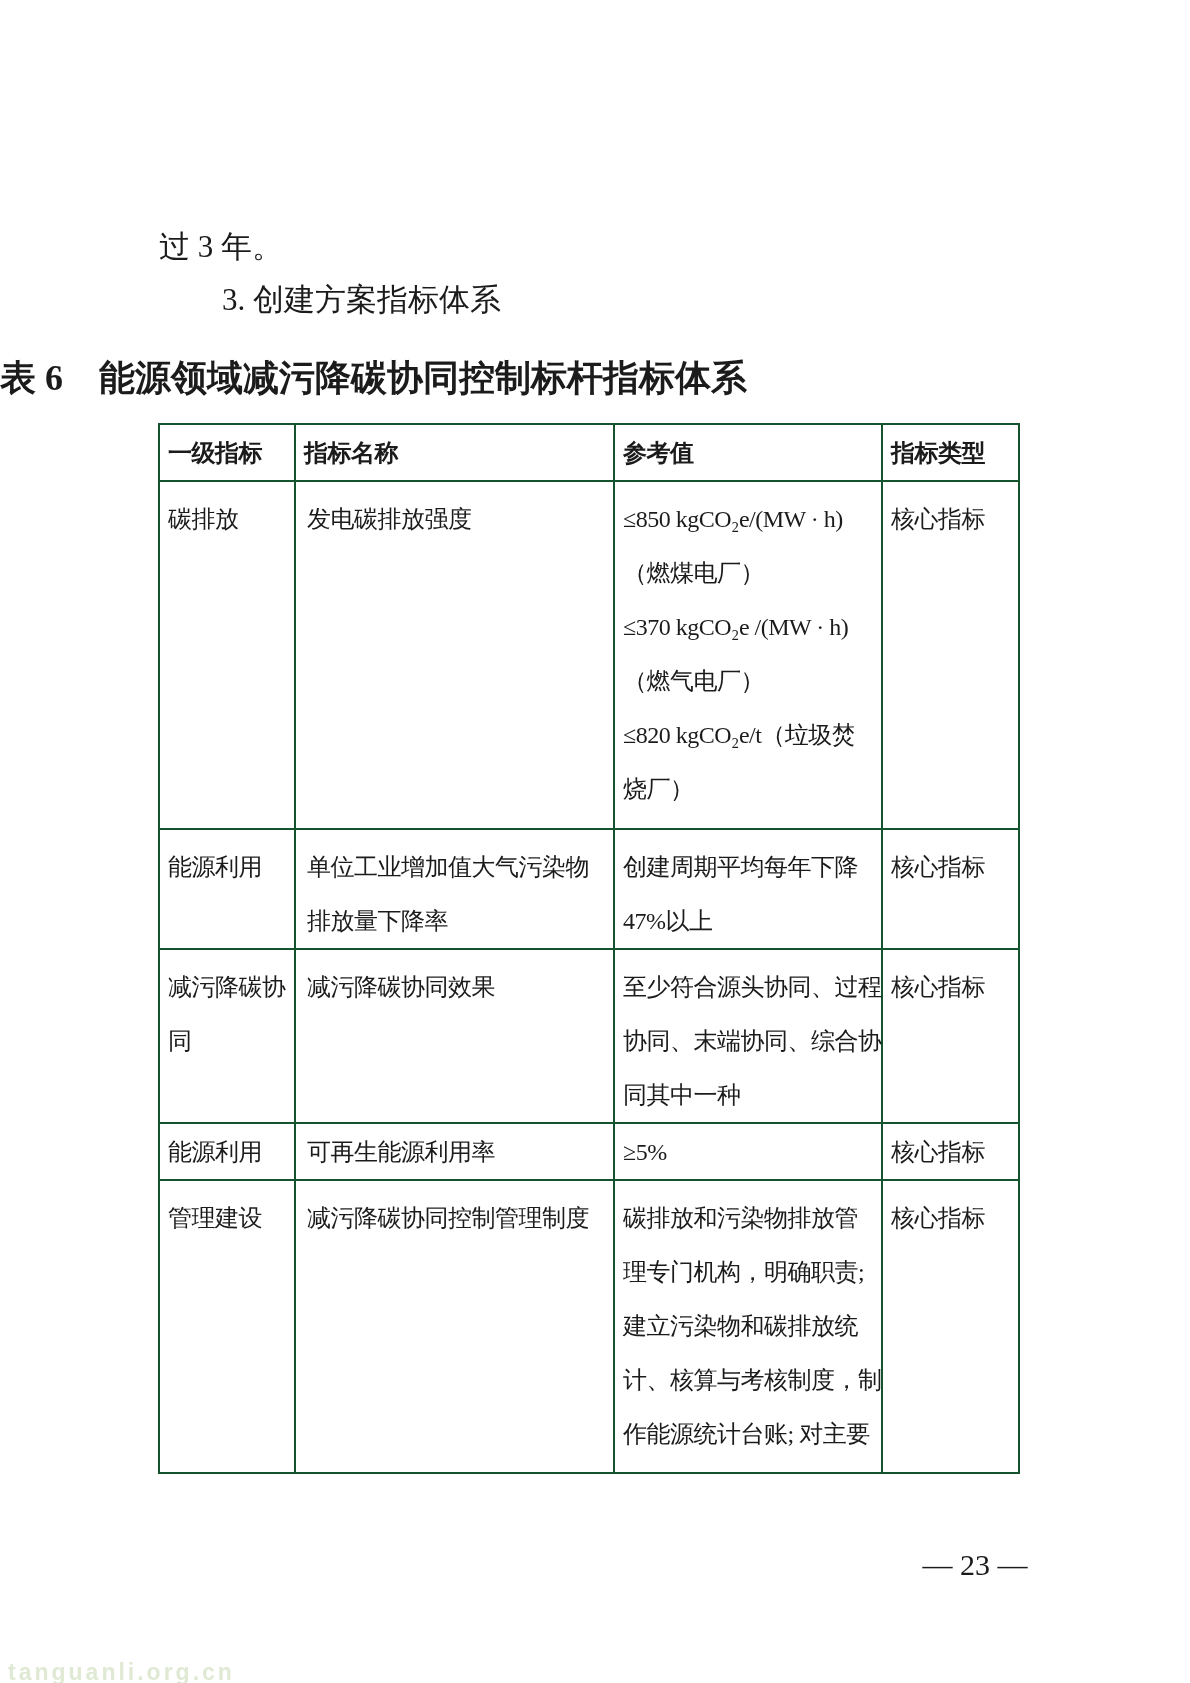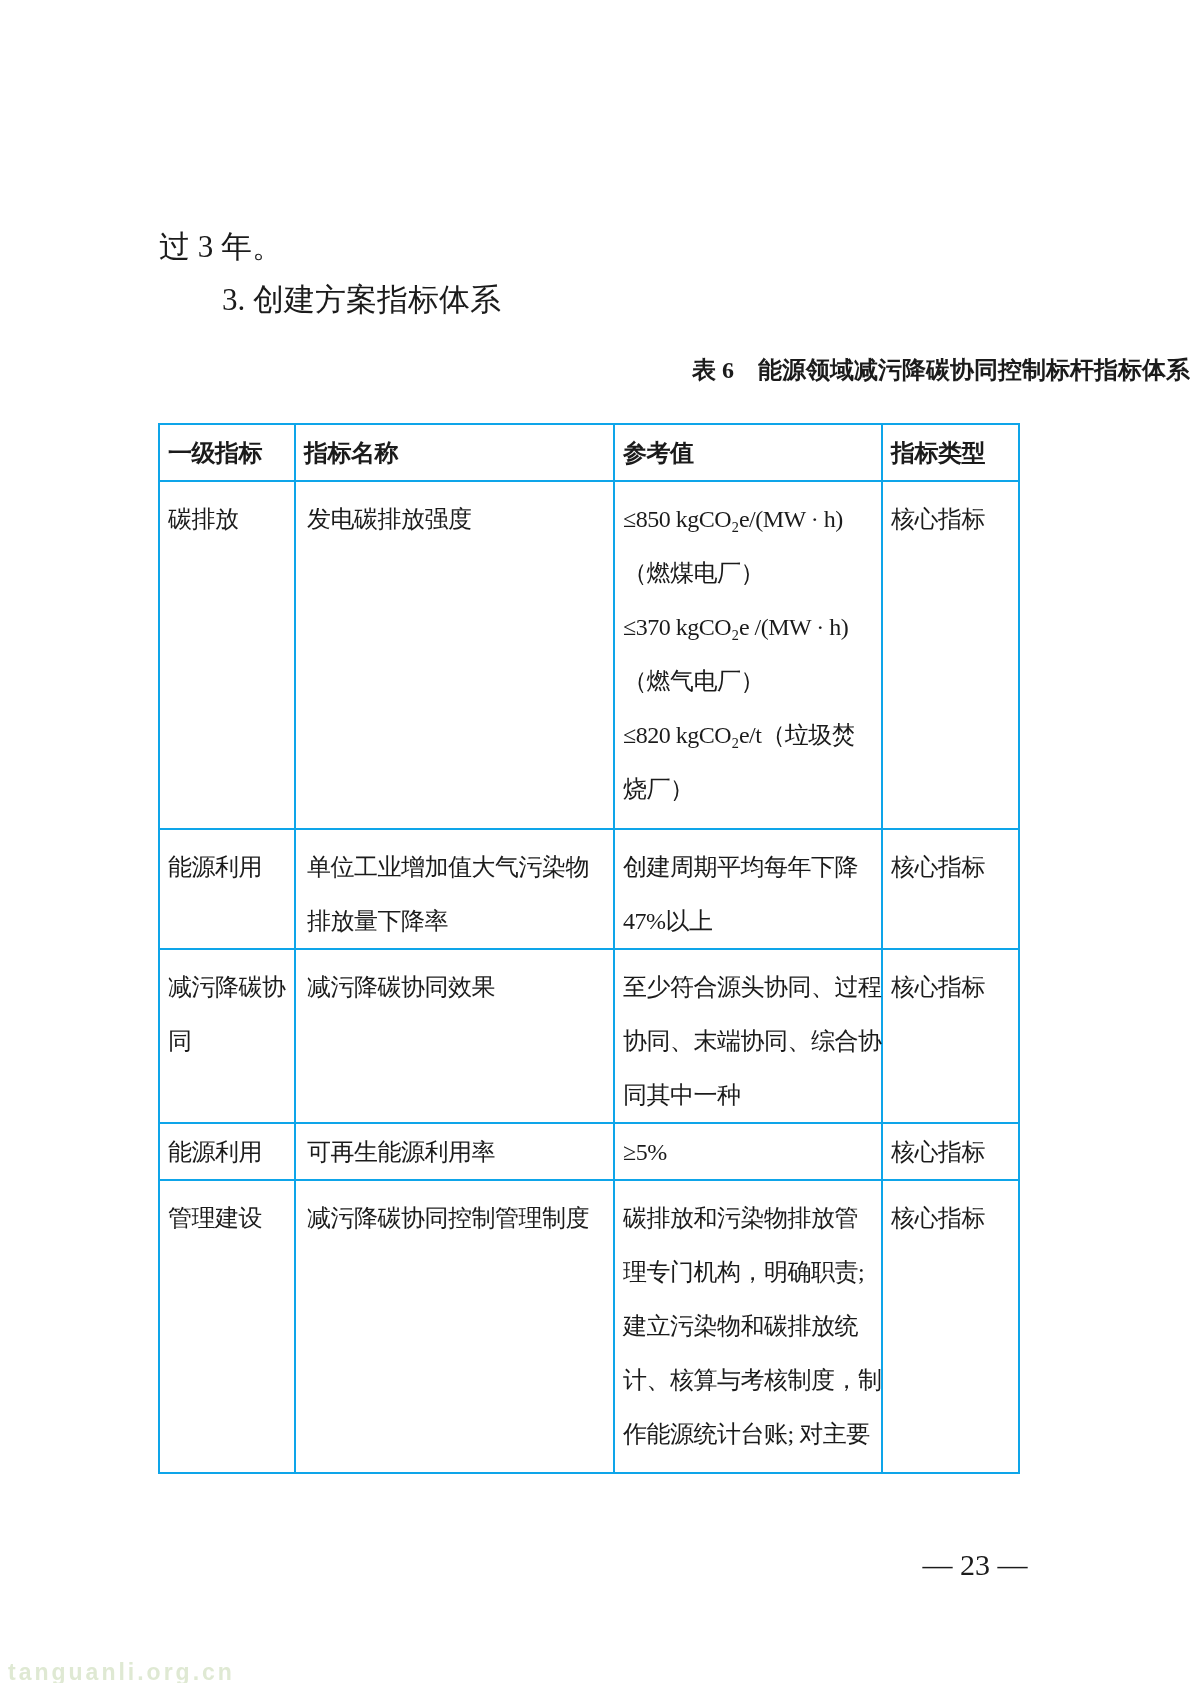--- a/index.html
+++ b/index.html
@@ -20,41 +20,41 @@
     white-space: pre;
   }
   .line-1 { left: 159px; top: 229px; }
   .line-2 { left: 222px; top: 282px; }
   .table-title {
     position: absolute;
     top: 354px;
     left: 0;
     width: 1190px;
     margin: 0;
-    text-align: right;
-    font-size: 24px;
+    text-align: left;
+    font-size: 36px;
     font-weight: bold;
     white-space: pre;
   }
   table.indicator-table {
     position: absolute;
     left: 158px;
     top: 423px;
     width: 860px;
     border-collapse: collapse;
     table-layout: fixed;
     font-size: 24px;
     letter-spacing: -0.5px;
   }
   .indicator-table col.c1 { width: 136px; }
   .indicator-table col.c2 { width: 319px; }
   .indicator-table col.c3 { width: 268px; }
   .indicator-table col.c4 { width: 137px; }
   .indicator-table th, .indicator-table td {
-    border: 2px solid #0ea5e9;
+    border: 2px solid #14532d;
     text-align: left;
     overflow: visible;
   }
   .indicator-table th {
     height: 55px;
     vertical-align: middle;
     padding: 0 0 0 8px;
     font-weight: bold;
     white-space: pre;
   }

